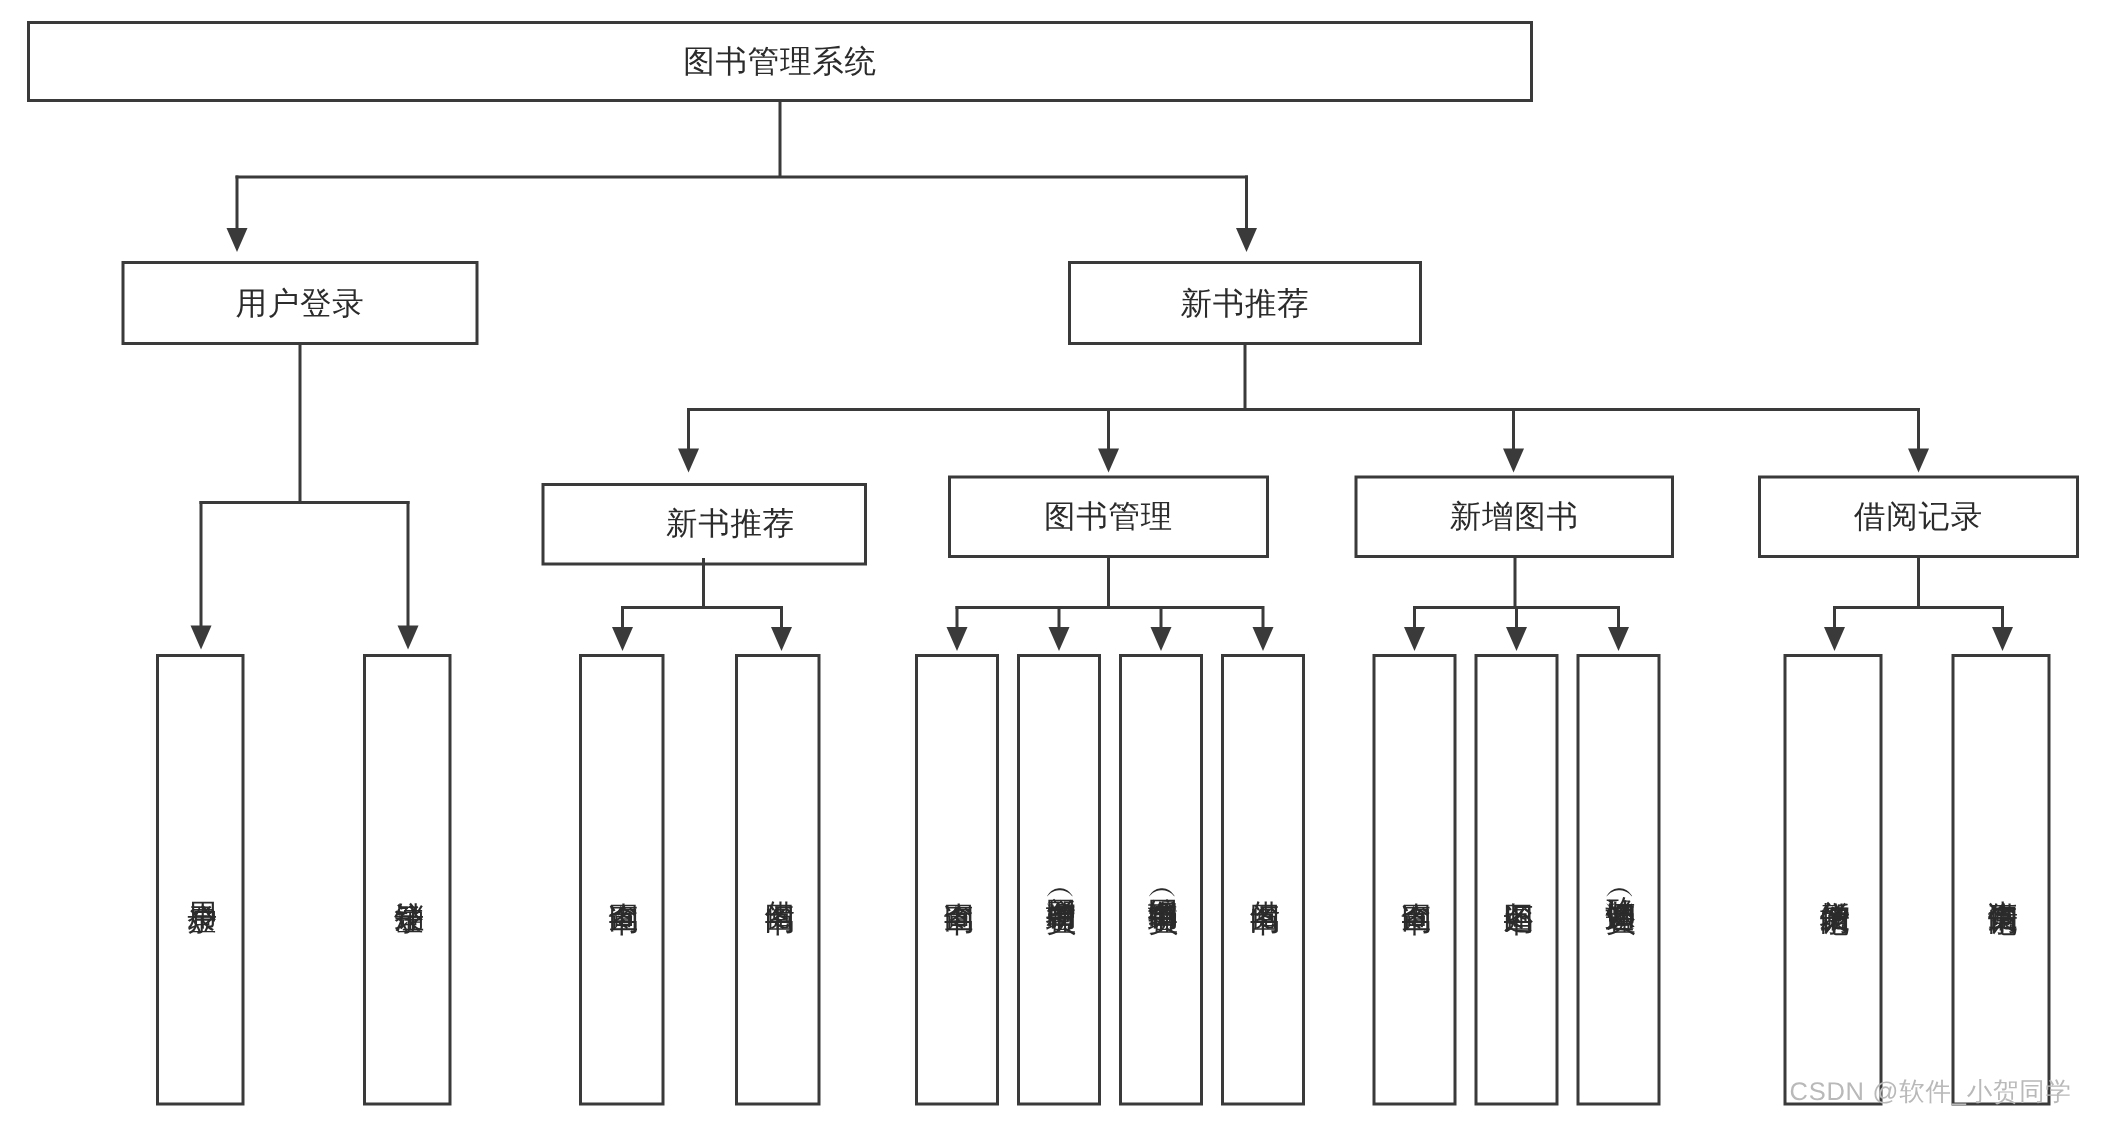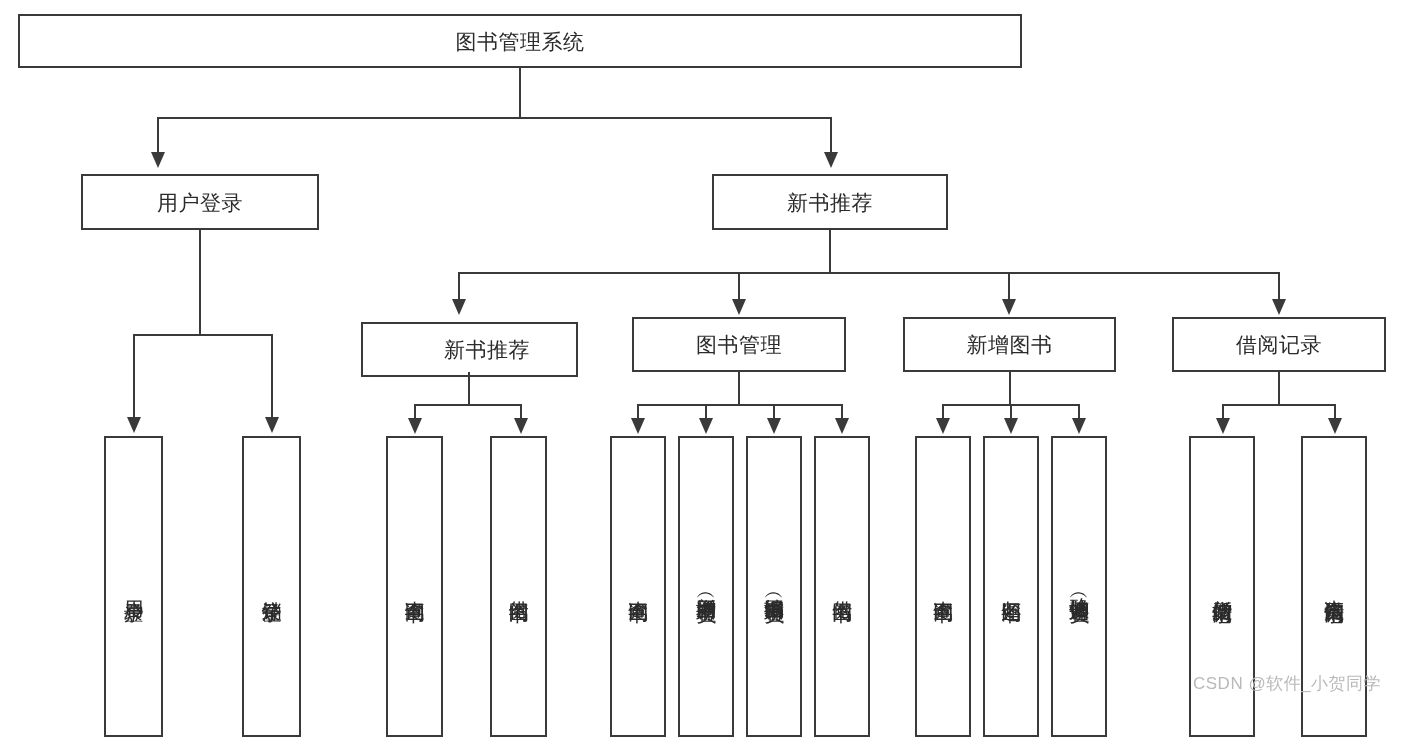--- a/index.html
+++ b/index.html
@@ -212,15 +212,15 @@
     <span class="label-v">确认归还（管理员）</span>
   </div>
 
   <div class="node v-node" style="left:1189px; top:436px; width:66px; height:301px;">
     <span class="label-v">新增借阅记录</span>
   </div>
   <div class="node v-node" style="left:1301px; top:436px; width:66px; height:301px;">
     <span class="label-v">查询借阅记录</span>
   </div>
 
-  <div id="watermark" style="left:1193px; top:672px;">CSDN @软件_小贺同学</div>
+  <div id="watermark" style="left:1193px; top:716px;">CSDN @软件_小贺同学</div>
 
 </div>
 
 </body></html>

